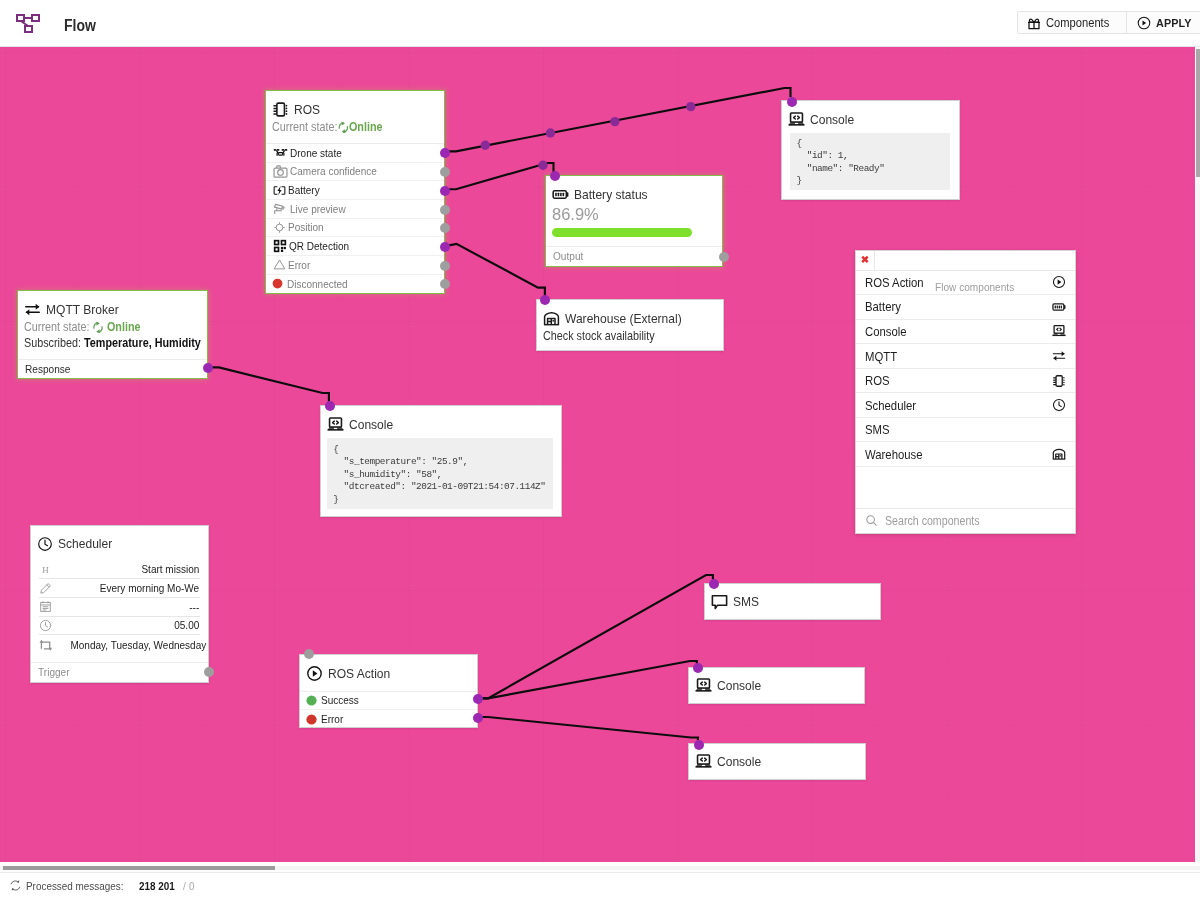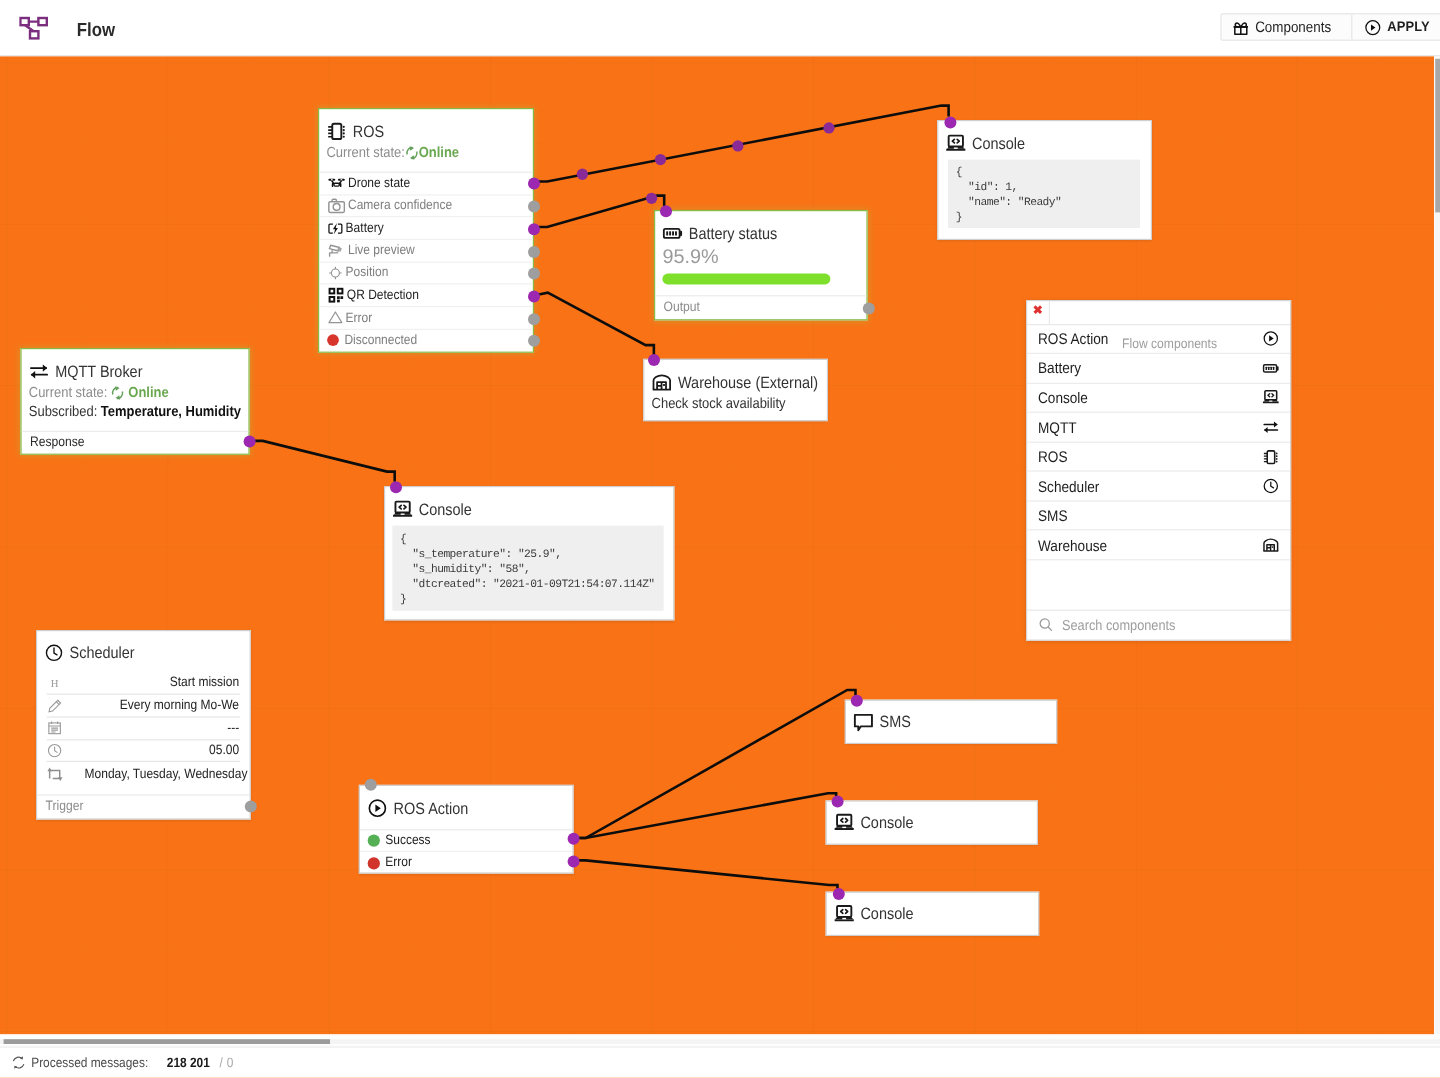--- a/index.html
+++ b/index.html
@@ -17,21 +17,21 @@
            border-radius:2px;overflow:hidden;background:#fcfcfc;height:23px;box-sizing:border-box;}
   .topbtn{display:flex;align-items:center;gap:5px;padding:0 9px;height:21px;
           font-size:12.6px;color:#1f1f1f;background:#fcfcfc;cursor:pointer;}
   .topbtn + .topbtn{border-left:1px solid #e4e4e4;padding:0 10px;}
   .topbtn > span:last-child{display:inline-block;transform:scaleX(.886);transform-origin:left center;}
   .topbtn.apply{font-weight:bold;font-size:11.6px;letter-spacing:0.1px;}
   .topbtn.apply > span:last-child{transform:scaleX(.93);}
 
   
   .canvas{position:absolute;left:0;top:47px;width:1195px;height:815px;overflow:hidden;
-          background:#f97316;}
+          background:#ec4899;}
   .cinner{position:absolute;left:0;top:-47px;width:1200px;height:862px;}
   .grid{position:absolute;left:0;top:47px;width:1200px;height:815px;
         background-image:
           linear-gradient(to right, rgba(0,0,0,.018) 1px, transparent 1px),
           linear-gradient(to bottom, rgba(0,0,0,.018) 1px, transparent 1px),
           linear-gradient(to right, rgba(0,0,0,.009) 1px, transparent 1px),
           linear-gradient(to bottom, rgba(0,0,0,.009) 1px, transparent 1px);
         background-size: 134.5px 134.5px, 134.5px 134.5px, 67.25px 67.25px, 67.25px 67.25px;
         background-position: 5px 5px, 5px 5px, 5px 5px, 5px 5px;}
   .edges{position:absolute;left:0;top:0;width:1200px;height:862px;}
@@ -373,21 +373,21 @@
                   <g fill="#1a1a1a">
                     <rect x="3.0" y="6.4" width="1.5" height="3.2" rx=".4"></rect>
                     <rect x="5.3" y="6.4" width="1.5" height="3.2" rx=".4"></rect>
                     <rect x="7.6" y="6.4" width="1.5" height="3.2" rx=".4"></rect>
                     <rect x="9.9" y="6.4" width="1.5" height="3.2" rx=".4"></rect>
                   </g>
                 </svg>
           </span>
           <span data-name="node-battery-title">Battery status</span>
         </div>
-        <div class="battery-pct" data-name="node-battery-percent">95.9%</div>
+        <div class="battery-pct" data-name="node-battery-percent">86.9%</div>
         <div class="battery-bar" data-name="node-battery-bar">
           <div class="battery-fill" data-name="node-battery-bar-fill"></div>
         </div>
       </div>
       <div class="footrow gray" data-name="node-battery-output-row">
         <span data-name="node-battery-output-label">Output</span>
       </div>
       <span class="port on" data-name="port-battery-input" style="left:9.3px;top:0.4px;"></span>
       <span class="port" data-name="port-battery-output" style="left:177.6px;top:80.6px;"></span>
     </div>
@@ -409,21 +409,21 @@
           <span data-name="node-console-top-title">Console</span>
         </div>
       </div>
       <div class="json" data-name="node-console-top-json" style="top:31.9px;height:57.1px;">{
   "id": 1,
   "name": "Ready"
 }</div>
       <span class="port on" data-name="port-console-top-input" style="left:10px;top:0.5px;"></span>
     </div>
 
-    <div class="node" data-name="node-warehouse" style="left:535.5px;top:298.5px;width:154px;height:52.5px;">
+    <div class="node" data-name="node-warehouse" style="left:535.5px;top:298.5px;width:188px;height:52.5px;">
       <div class="node-head" data-name="node-warehouse-header">
         <div class="node-title" data-name="node-warehouse-title-row">
           <span class="ico" data-name="warehouse-icon">
             <svg width="17" height="17" viewBox="0 0 16 16">
                   <g fill="none" stroke="#1a1a1a" stroke-width="1.4" stroke-linejoin="round">
                     <path d="M1.5 13.8V6.4C1.5 5 4.4 2.6 8 2.6s6.5 2.4 6.5 3.8v7.4"></path>
                     <path d="M0.9 13.8h14.2"></path>
                     <path d="M4.3 13.8V8.0h7.0v5.8"></path>
                     <path d="M4.3 10.9h3.5M7.8 8.0v5.8"></path>
                   </g>

